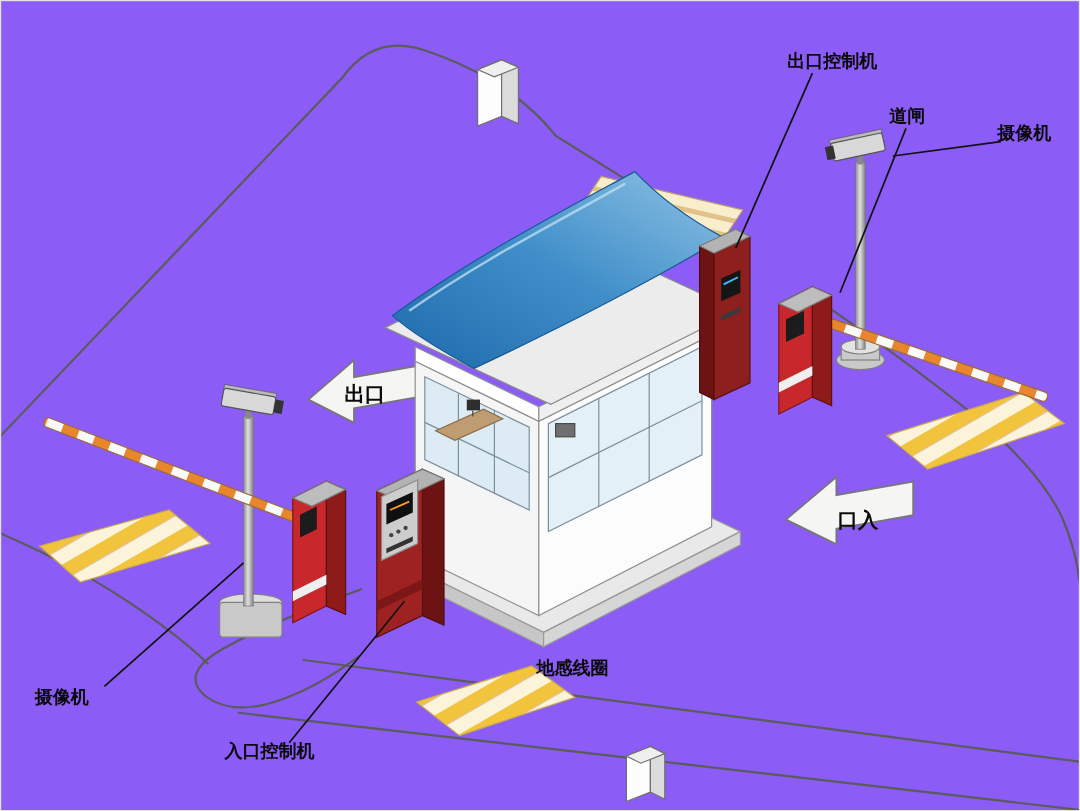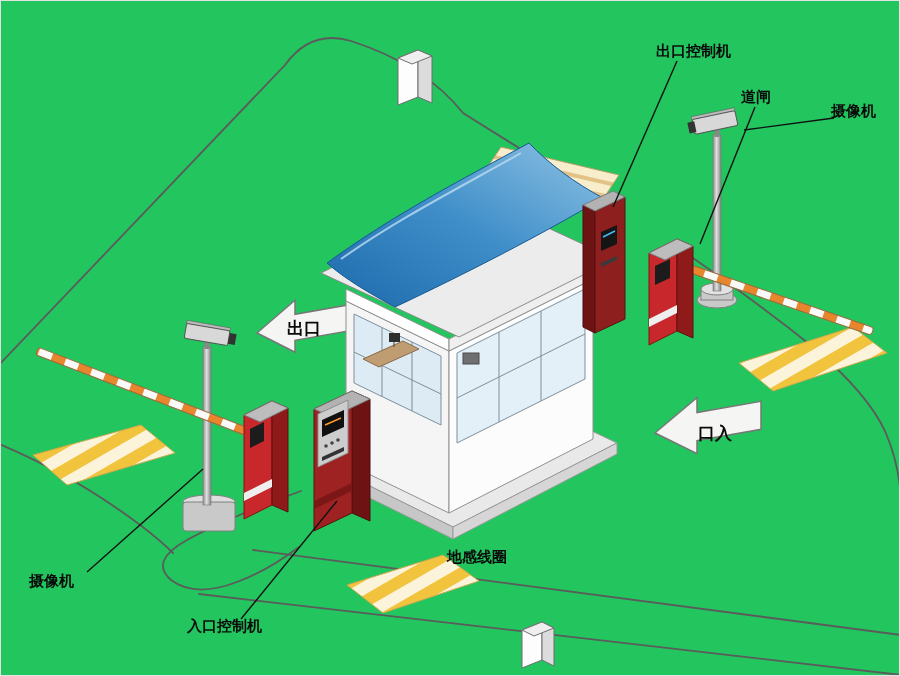--- a/index.html
+++ b/index.html
@@ -1,19 +1,19 @@
 <!DOCTYPE html>
 <html><head>
 <meta charset="utf-8">
 <style>
   html,body{margin:0;padding:0;background:#ffffff;}
   .stage{
     position:relative;
     width:900px;height:676px;
-    background:#22c55e;
+    background:#8b5cf6;
     border:1px solid #e3e3e3;
     box-sizing:border-box;
     font-family:"DejaVu Sans",sans-serif;
     overflow:hidden;
   }
   svg{display:block;}
   text{font-family:"DejaVu Sans",sans-serif;fill:#0a0a0a;}
   .lbl{font-size:15px;font-weight:bold;}
   .arrowtxt{font-size:17px;font-weight:bold;text-anchor:middle;}
 </style>

